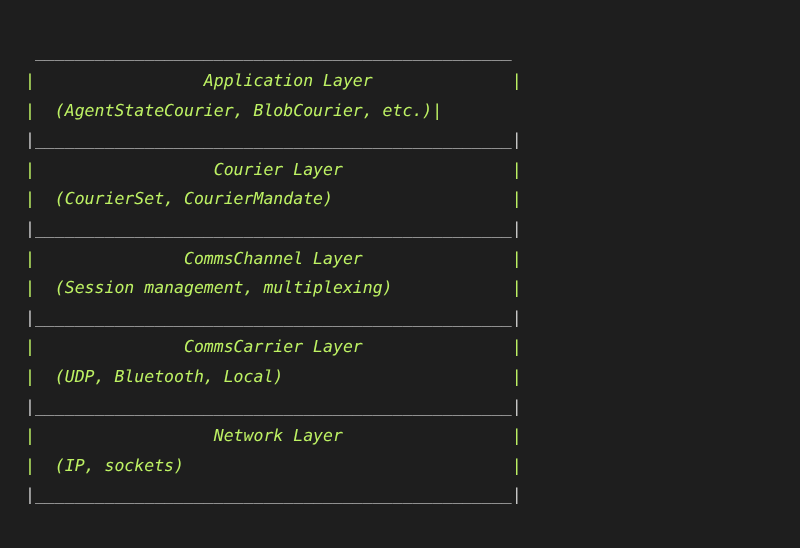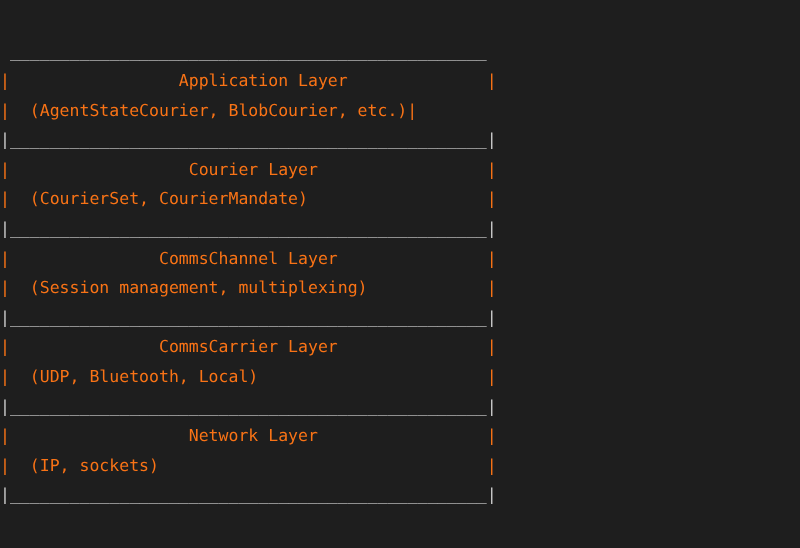--- a/index.html
+++ b/index.html
@@ -27,30 +27,32 @@
     letter-spacing: 0px;
     -webkit-font-smoothing: antialiased;
     text-rendering: geometricPrecision;
   }
 
   
   .ascii-row {
     display: block;
     height: 29.6px;
     white-space: pre;
+    padding-left: 25px;   
   }
 
   
   .rule-row {
     color: #c8c8c8;
   }
 
   .layer-title-row,
   .layer-detail-row {
-    color: #f97316;
+    color: #bef264;
+    font-style: italic;
   }
 
   
   #ascii-figure * {
     user-select: text;
   }
 </style>
 </head>
 <body style="background: rgb(30, 30, 30);">
 

